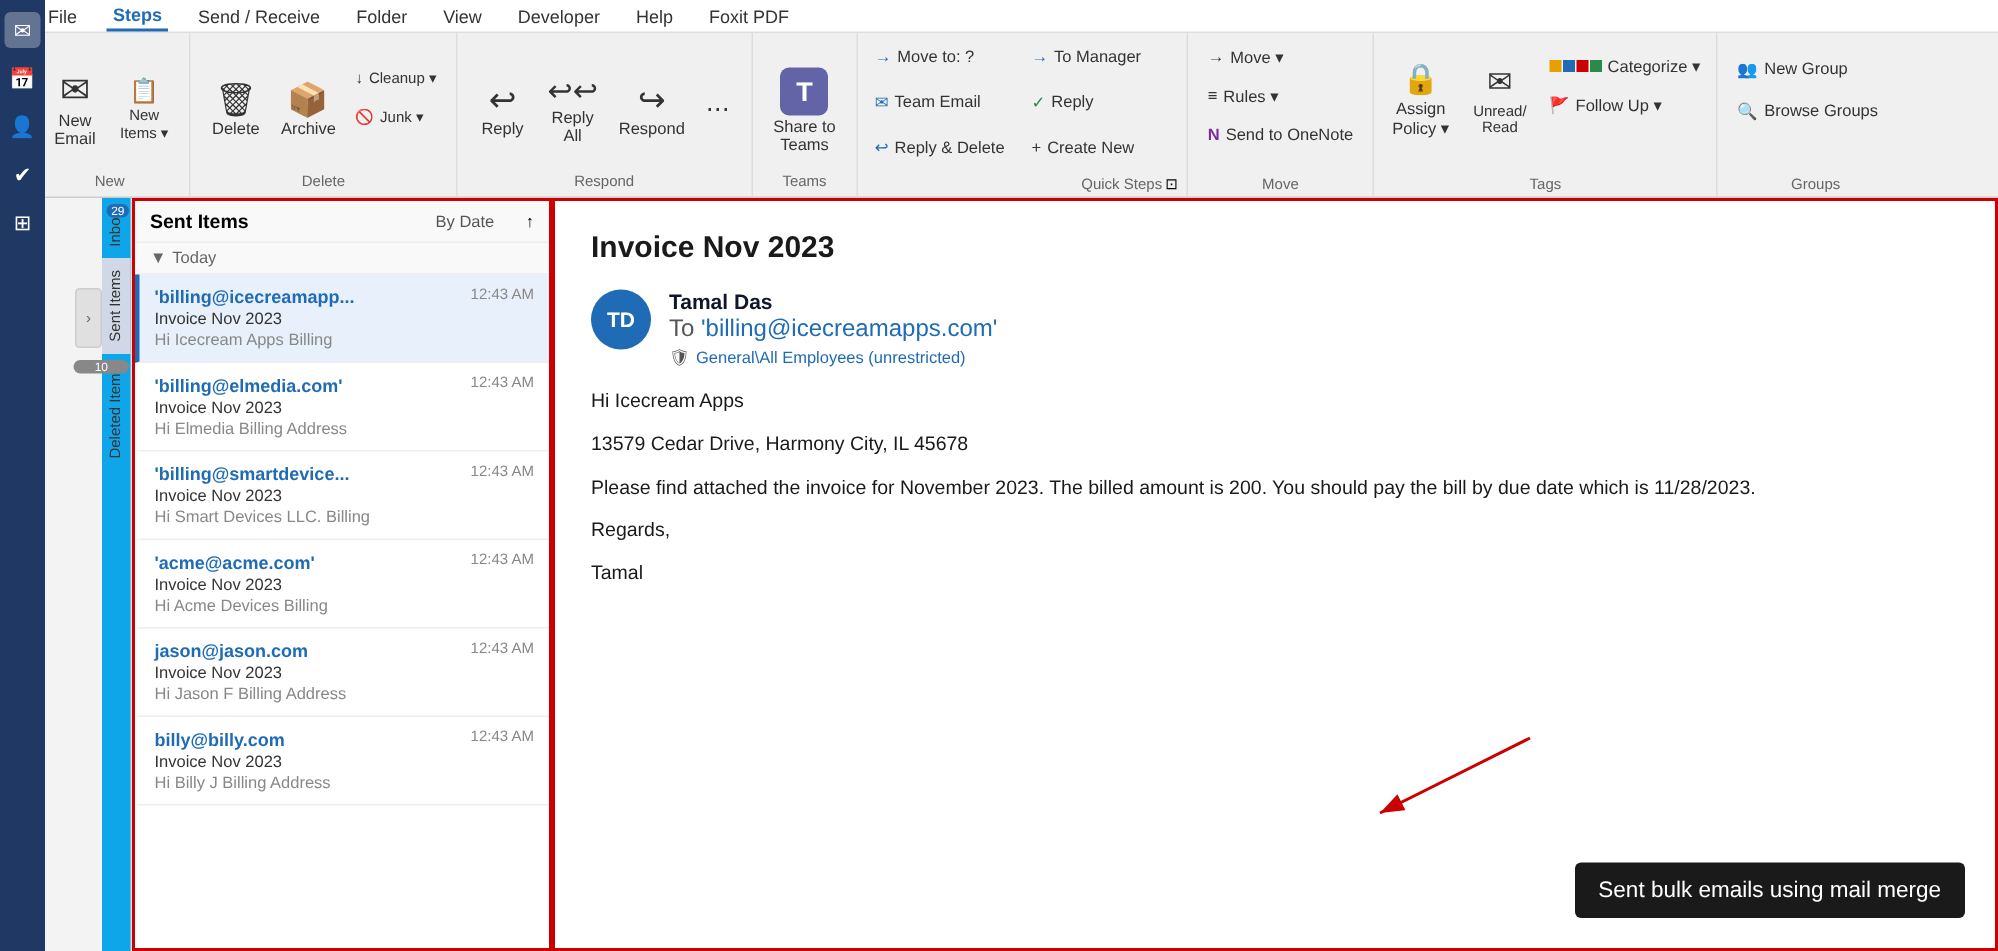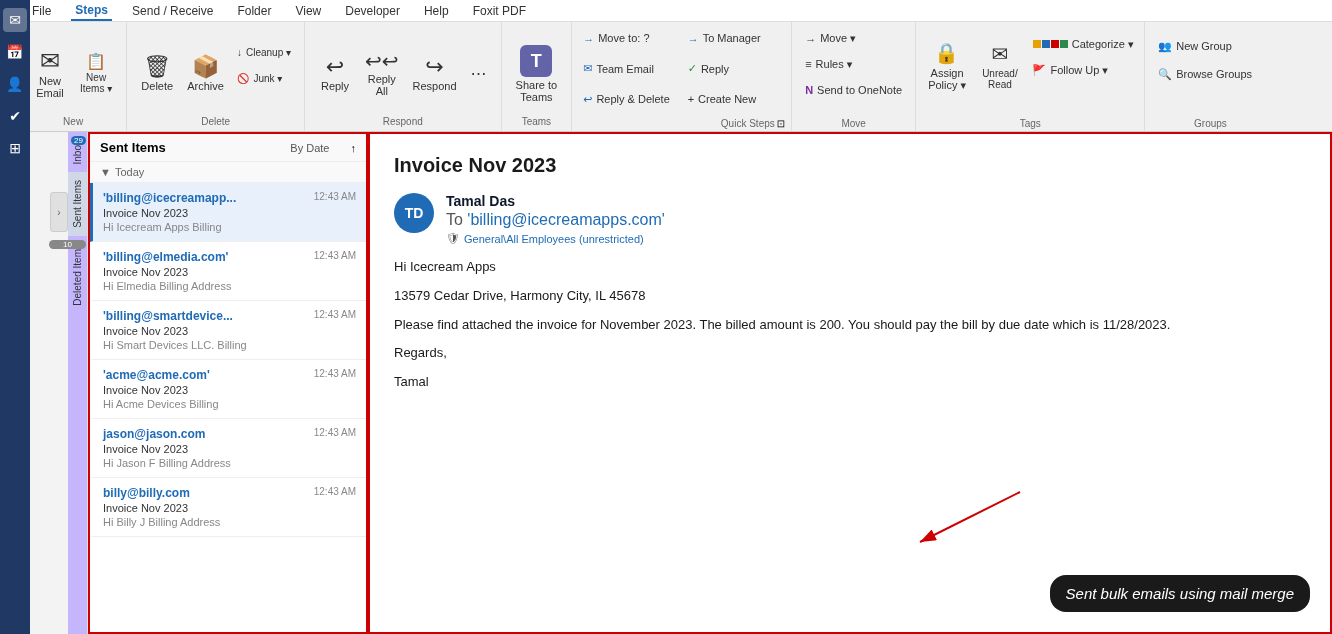--- a/index.html
+++ b/index.html
@@ -95,21 +95,21 @@
     .email-meta .to { font-size: 16px; color: #555; margin-top: 2px; }
     .email-meta .to span { color: #1f6bb5; }
     .email-meta .sensitivity { font-size: 11px; color: #555; margin-top: 3px; display: flex; align-items: center; gap: 4px; }
     .email-body { font-size: 13px; color: #1a1a1a; line-height: 1.6; margin-top: 12px; }
     .email-body p { margin-bottom: 8px; }
 
     
     .annotation-box {
       position: absolute; bottom: 20px; right: 20px;
       background: #1a1a1a; color: #fff; padding: 10px 16px;
-      border-radius: 16px; font-size: 15px; font-weight: 500; max-width: 280px; font-style: italic;
+      border-radius: 4px; font-size: 15px; font-weight: 500; max-width: 280px;
     }
 
     
     .email-list-annotated {
       border: 2px solid #c00;
     }
 
     
     .collapse-btn {
       width: 18px; height: 40px; background: #e0e0e0; border: 1px solid #ccc;
@@ -308,21 +308,21 @@
       </div>
       <div style="font-size:10px;color:#666;text-align:center;">Groups</div>
     </div>
 
   </div>
 
   <div class="main-layout">
 
     <div class="collapse-btn">›</div>
 
-    <div style="display:flex;flex-direction:column;width:20px;background:#c4b5fd;border-right:1px solid #ddd;">
+    <div style="display:flex;flex-direction:column;width:20px;background:#0ea5e9;border-right:1px solid #ddd;">
       <div style="position:relative;flex:1;display:flex;flex-direction:column;">
         <div style="display:flex;align-items:center;justify-content:center;padding:8px 2px;cursor:pointer;position:relative;">
           <span style="writing-mode:vertical-rl;transform:rotate(180deg);font-size:10px;color:#333;">Inbox</span>
           <span style="position:absolute;top:4px;right:1px;background:#1f6bb5;color:#fff;font-size:8px;border-radius:6px;padding:0px 3px;">29</span>
         </div>
         <div style="display:flex;align-items:center;justify-content:center;padding:8px 2px;cursor:pointer;background:#d0d8e8;">
           <span style="writing-mode:vertical-rl;transform:rotate(180deg);font-size:10px;color:#333;">Sent Items</span>
         </div>
         <div style="display:flex;align-items:center;justify-content:center;padding:8px 2px;cursor:pointer;position:relative;">
           <span style="writing-mode:vertical-rl;transform:rotate(180deg);font-size:10px;color:#333;">Deleted Items</span>

